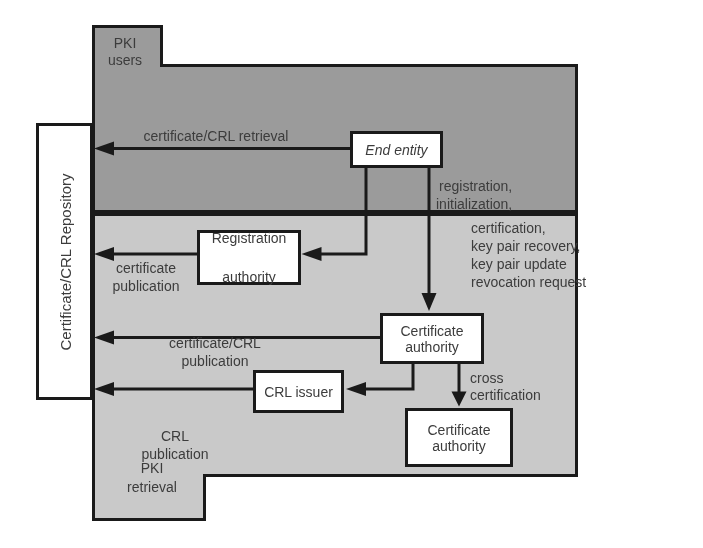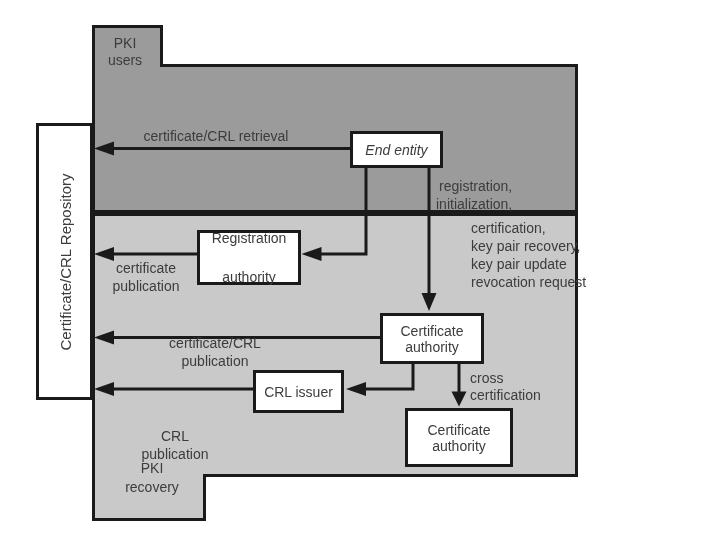--- a/index.html
+++ b/index.html
@@ -104,21 +104,21 @@
     <span class="ln">authority</span>
   </div>
 
   <div class="lbl center" id="lbl-pki-users">
     <span class="ln">PKI</span>
     <span class="ln">users</span>
   </div>
 
   <div class="lbl center" id="lbl-pki-mgmt">
     <span class="ln">PKI</span>
-    <span class="ln">recovery</span>
+    <span class="ln">retrieval</span>
   </div>
 
   <div class="lbl center" id="lbl-retrieval">certificate/CRL retrieval</div>
 
   <div class="lbl center" id="lbl-cert-pub">
     <span class="ln">certificate</span>
     <span class="ln">publication</span>
   </div>
 
   <div class="lbl center" id="lbl-certcrl-pub">

